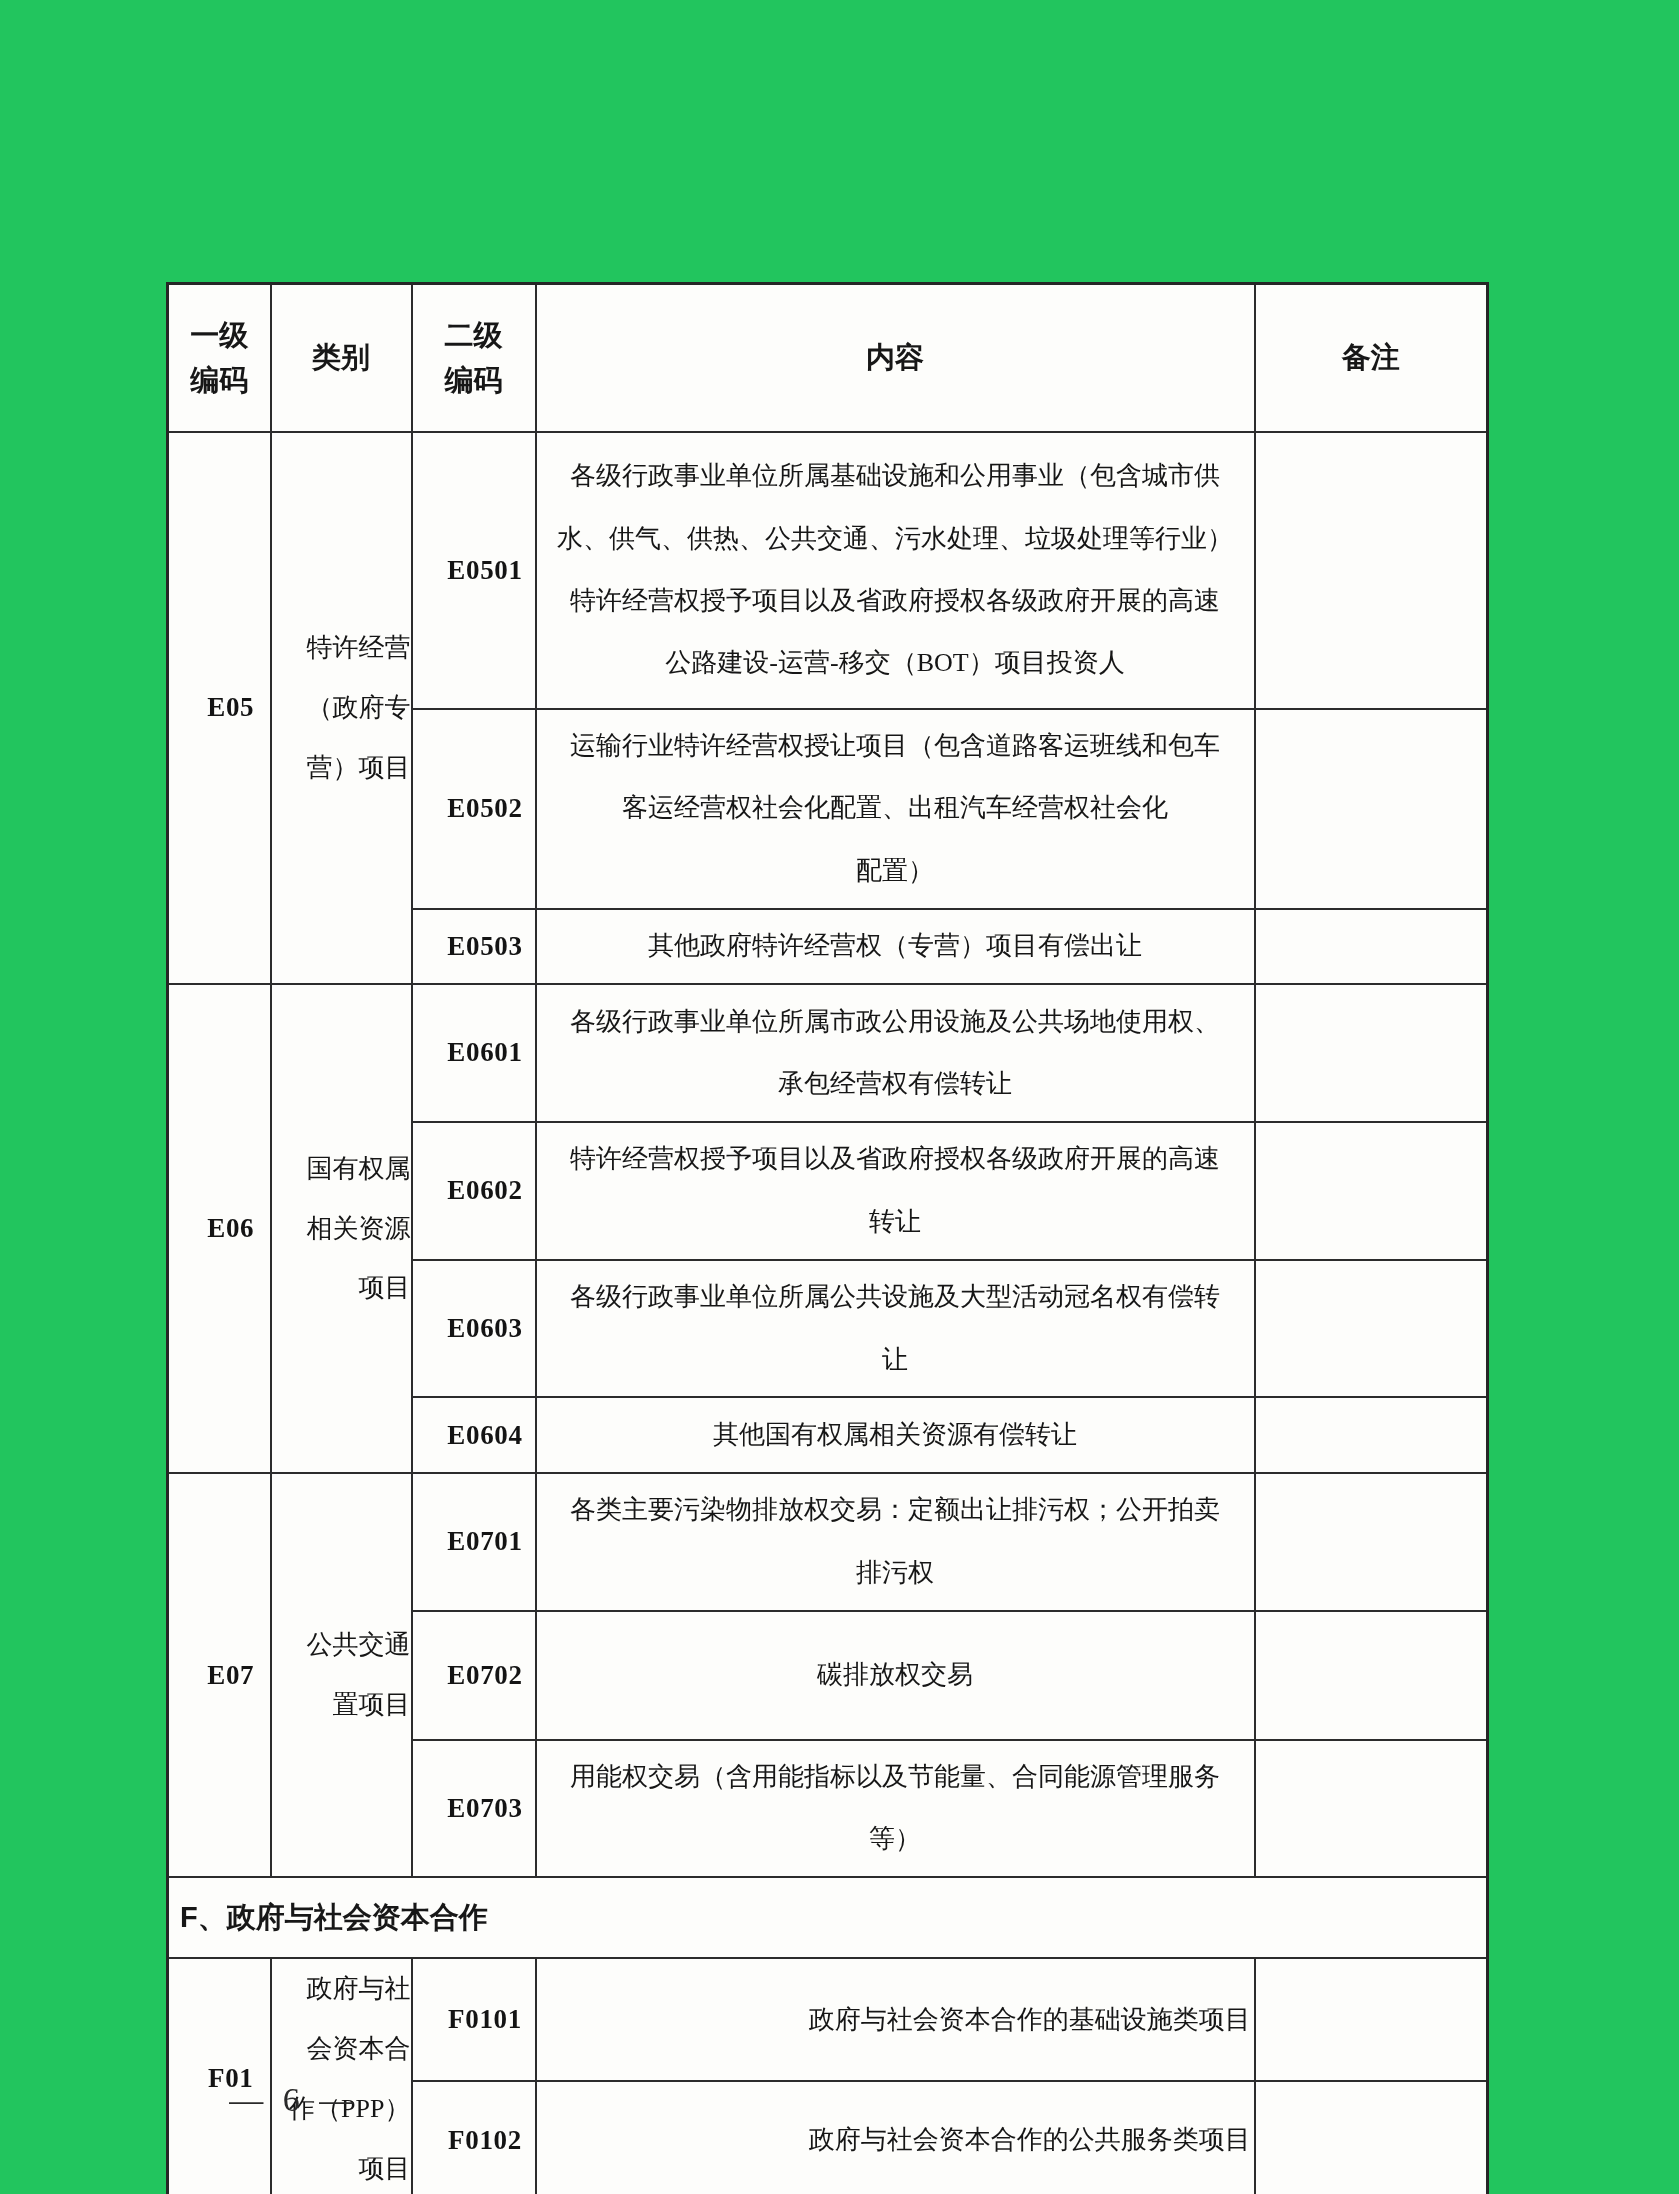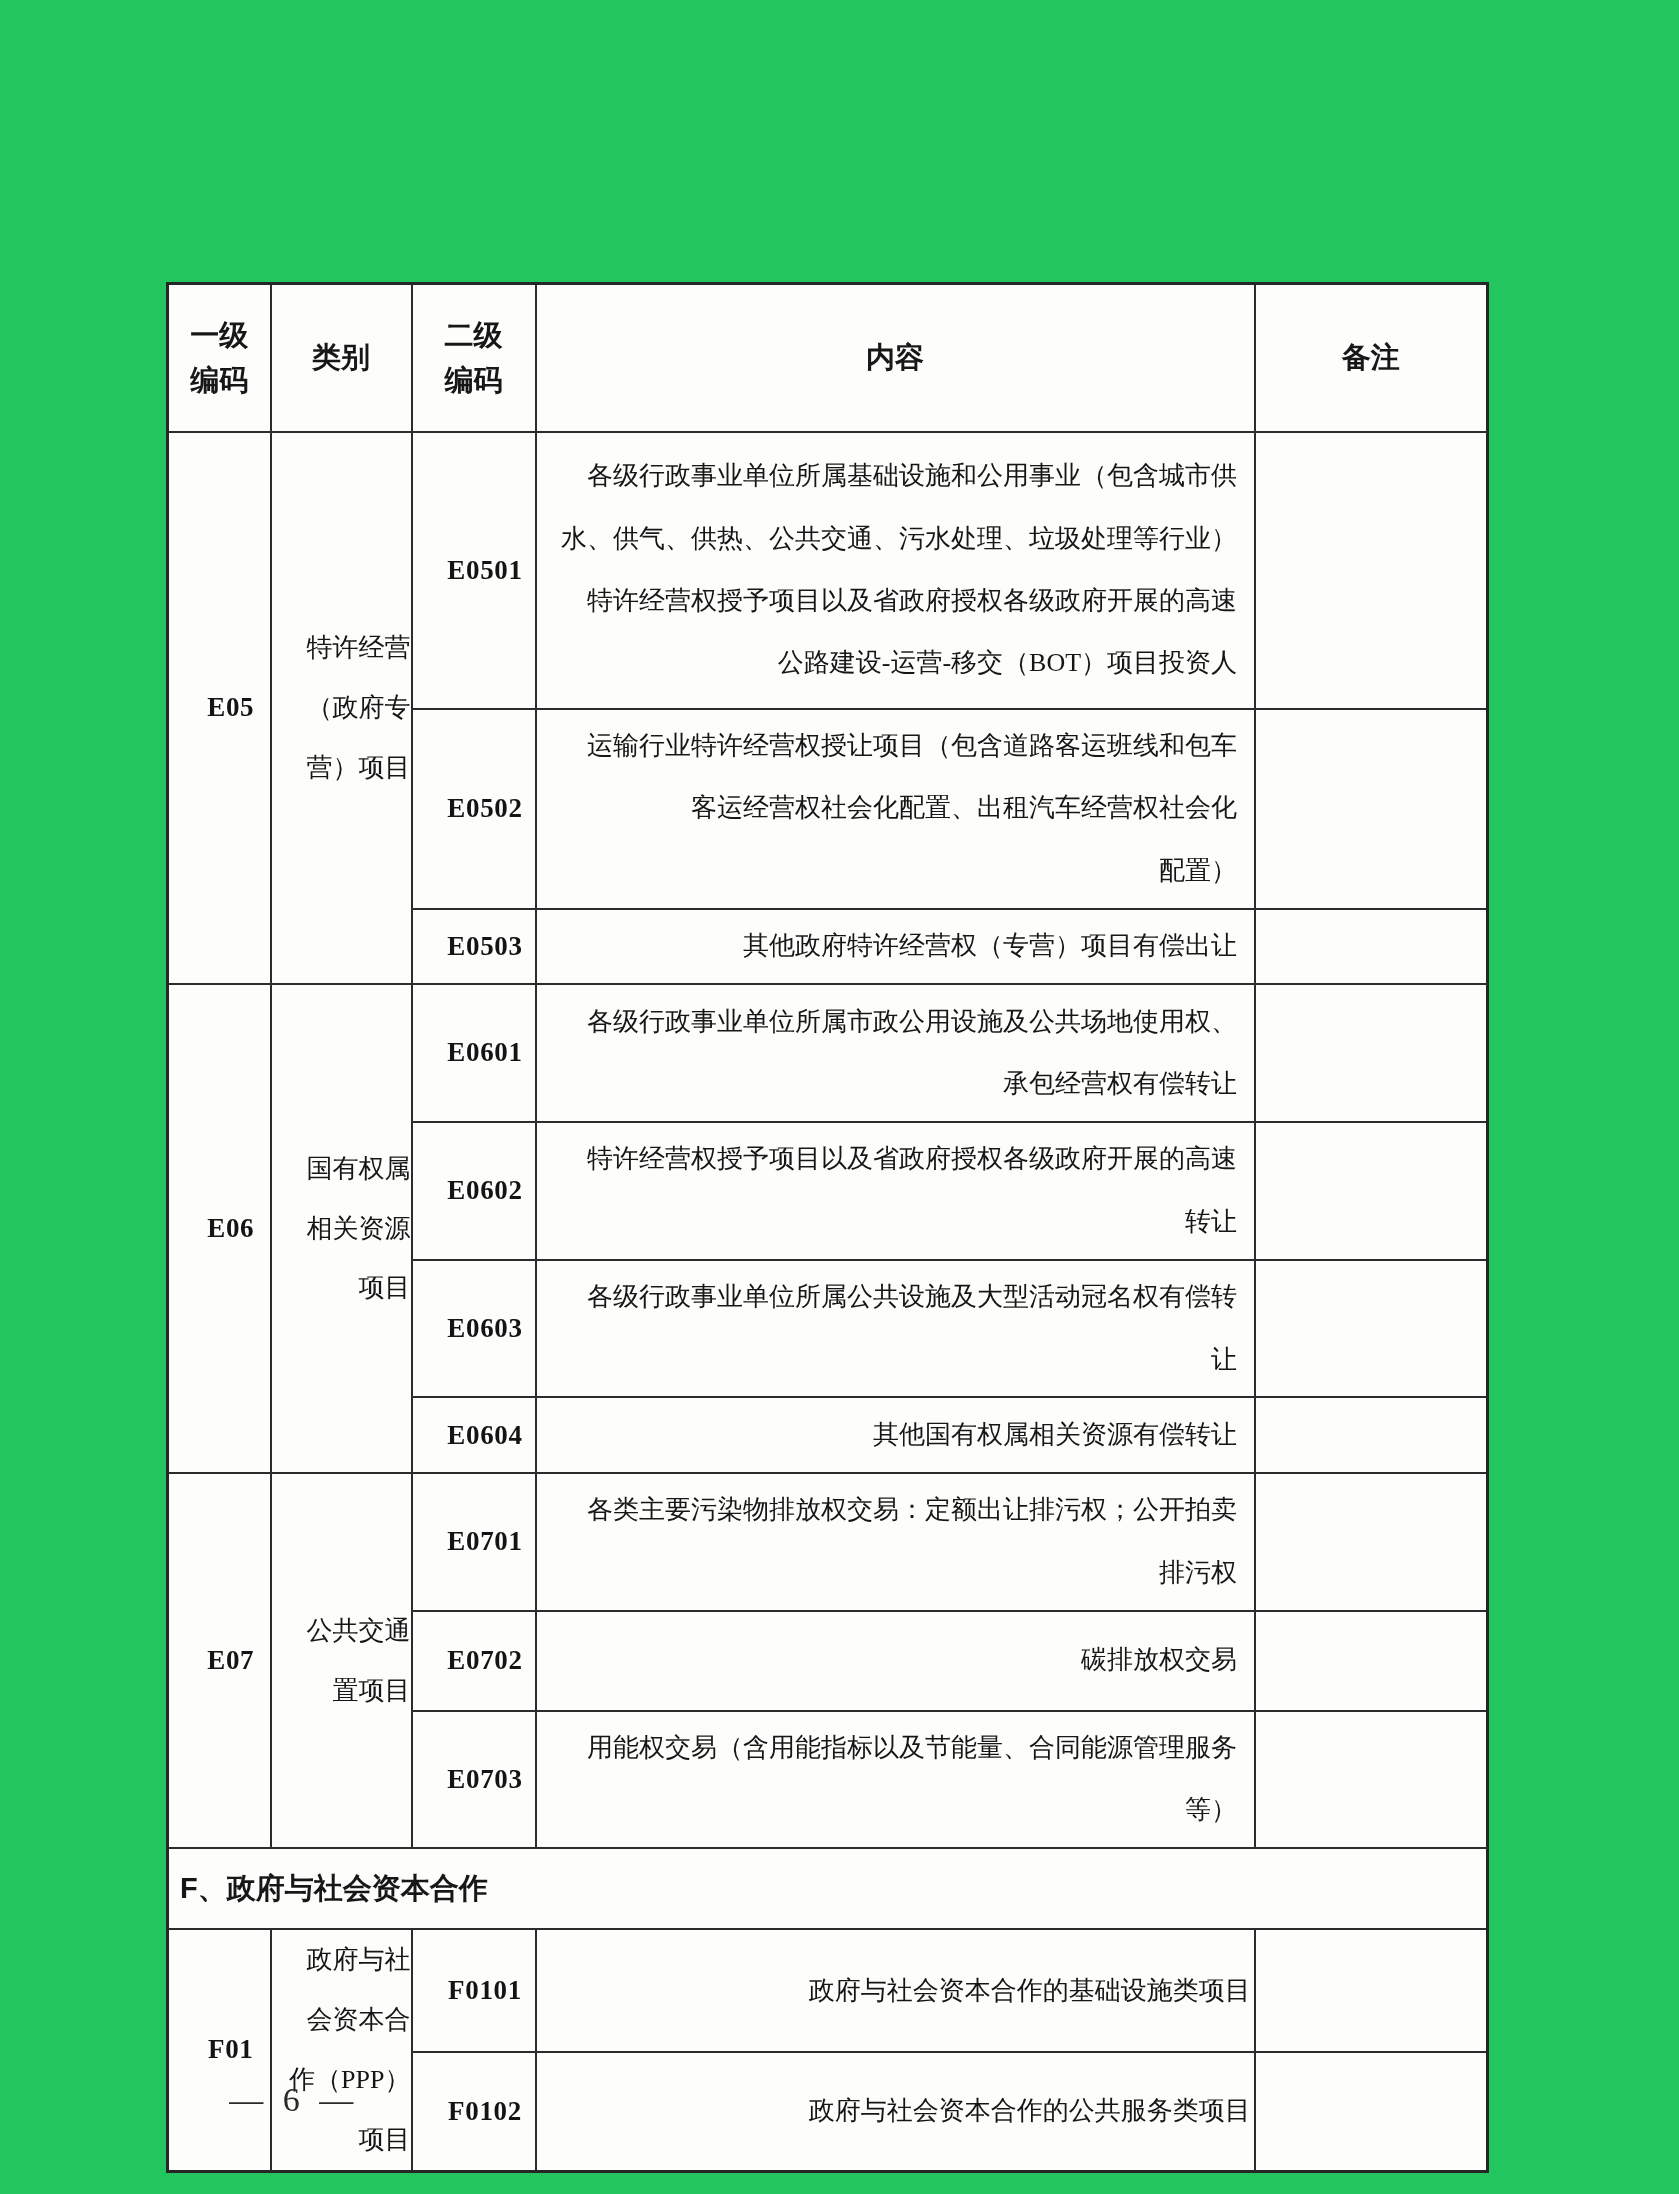--- a/index.html
+++ b/index.html
@@ -52,21 +52,21 @@
   td.cat-cell {
     font-size: 26px;
     line-height: 2.3;
     text-align: right;
     white-space: pre-line;
     color: #161616;
   }
   td.content-cell {
     font-size: 26px;
     line-height: 2.4;
-    text-align: right;
+    text-align: center;
     white-space: pre-line;
     padding: 5.5px 16.4px;
     color: #161616;
   }
   td.content-cell.centered {
     text-align: right;
     padding: 5.5px 2.7px;
   }
   td.band-cell {
     font-family: "Liberation Sans", sans-serif;
@@ -168,21 +168,21 @@
 
     <tr style="height:99px">
       <td class="code-cell" rowspan="3">E07</td>
       <td class="cat-cell" rowspan="3">公共交通
 置项目</td>
       <td class="code-cell">E0701</td>
       <td class="content-cell">各类主要污染物排放权交易：定额出让排污权；公开拍卖
 排污权</td>
       <td class="remark-cell"></td>
     </tr>
-    <tr style="height:100px">
+    <tr style="height:129px">
       <td class="code-cell">E0702</td>
       <td class="content-cell">碳排放权交易</td>
       <td class="remark-cell"></td>
     </tr>
     <tr style="height:130px">
       <td class="code-cell">E0703</td>
       <td class="content-cell">用能权交易（含用能指标以及节能量、合同能源管理服务
 等）</td>
       <td class="remark-cell"></td>
     </tr>

